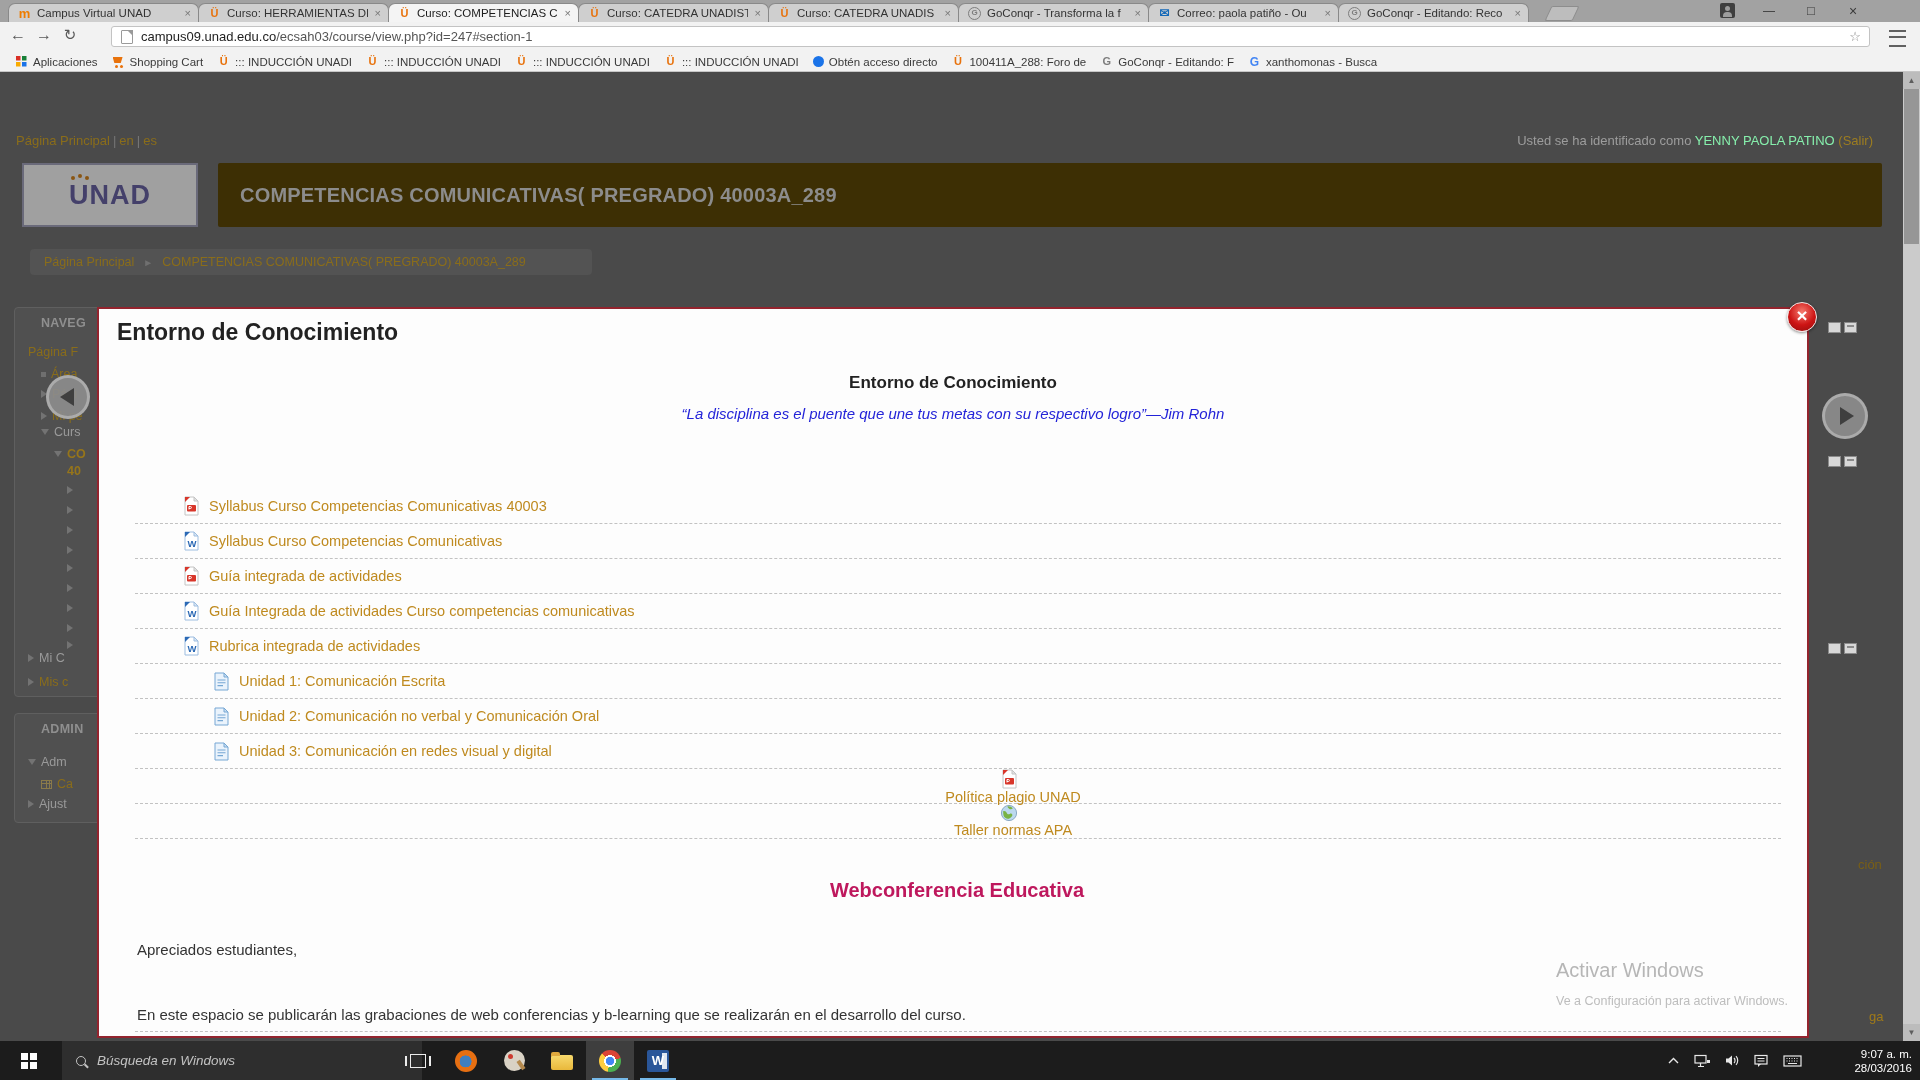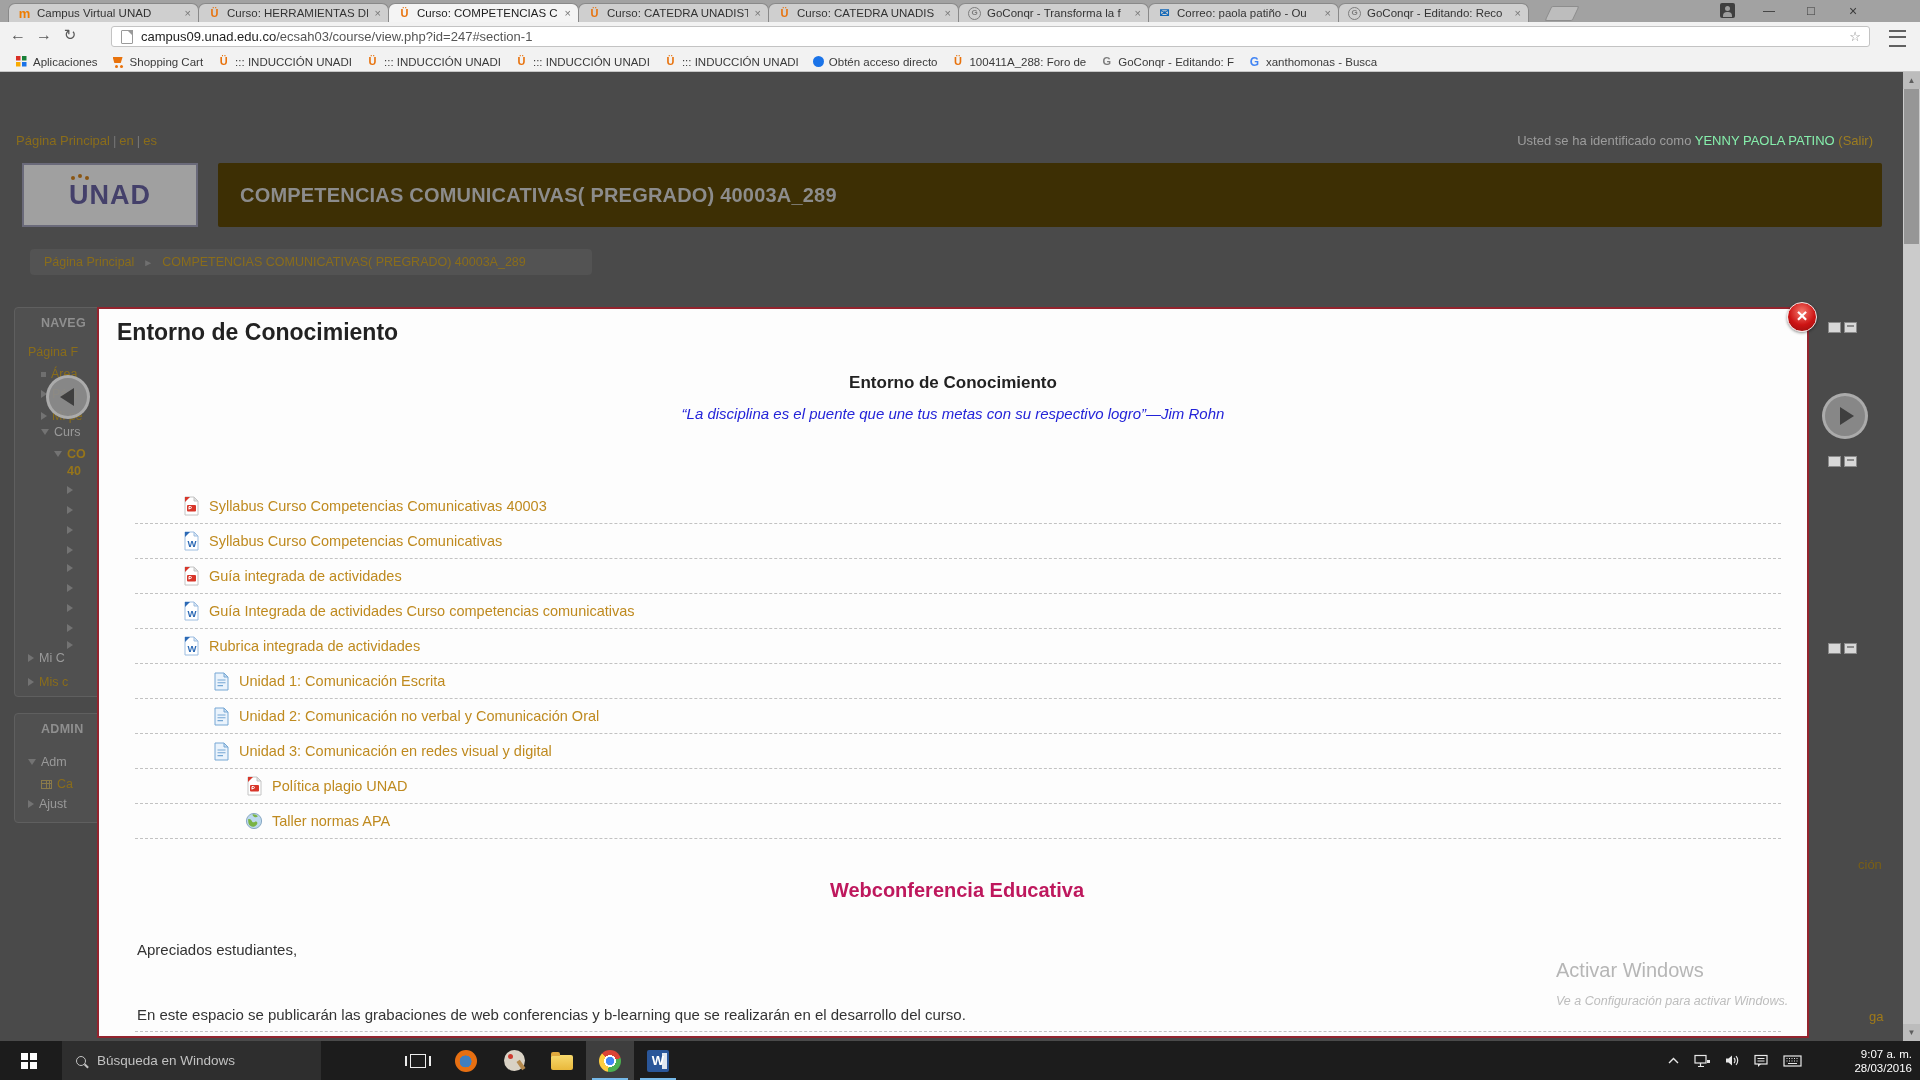--- a/index.html
+++ b/index.html
@@ -135,49 +135,49 @@
         background:radial-gradient(circle at 50% 32%,#f57a6e 0%,#cd1414 55%,#8f0d0d 100%);
         border:1.5px solid #f4e4e4;box-shadow:0 1px 3px rgba(0,0,0,.45);
         color:#fff;font-size:15px;font-weight:bold;display:flex;align-items:center;justify-content:center;z-index:45;}
   #modal-close::before{content:"×";margin-top:-2px;font-size:19px;}
   #modal-title{position:absolute;left:18px;top:10px;font-size:23px;font-weight:bold;color:#222;}
   #modal-heading{position:absolute;left:0;right:0;top:64px;text-align:center;font-size:17px;font-weight:bold;color:#222;}
   #modal-quote{position:absolute;left:0;right:0;top:96px;text-align:center;font-size:15px;font-style:italic;color:#2323d8;}
   #modal-intro{position:absolute;left:16px;top:125px;font-size:15px;color:#333;}
   #res-list{position:absolute;left:36px;right:26px;top:180px;}
   .res-row{height:35px;border-bottom:1px dashed #c2c2c2;display:flex;align-items:center;}
-  .res-row.lv0{padding-left:47px;} .res-row.lv1{padding-left:78px;} .res-row.lv2{padding-left:110px;}
+  .res-row.lv0{padding-left:47px;} .res-row.lv1{padding-left:78px;} .res-row.lv2{padding-left:110px;flex-direction:column;}
   .res-ic{flex:none;margin-right:9px;display:flex;}
   .res-label{font-size:14.5px;color:#bf8a1f;}
   #modal-sub{position:absolute;left:8px;right:0;top:570px;text-align:center;font-size:20px;font-weight:bold;color:#be185d;}
   #modal-greet{position:absolute;left:38px;top:632px;font-size:15px;color:#333;}
   #modal-body{position:absolute;left:38px;top:697px;font-size:15px;color:#333;}
   #modal-botline{position:absolute;left:36px;right:26px;top:722px;border-top:1px dashed #c2c2c2;}
 
   #wm1{position:absolute;left:1556px;top:866px;font-size:20px;color:#b6b6b6;z-index:50;}
-  #wm2{position:absolute;left:1556px;top:901px;font-size:12.5px;color:#bdbdbd;z-index:50;font-style:italic;}
+  #wm2{position:absolute;left:1556px;top:901px;font-size:12.5px;color:#bdbdbd;z-index:50;}
 
   
   #scrollbar{position:absolute;left:1903px;top:72px;width:17px;height:969px;background:#cbcbcb;}
   .sb-arrow{position:absolute;left:0;width:17px;height:17px;background:#bcbcbc;color:#5d5d5d;
         font-size:8px;text-align:center;line-height:17px;}
   #sb-up{top:0;} #sb-up::before{content:"▲";}
   #sb-down{bottom:0;} #sb-down::before{content:"▼";}
   #sb-thumb{position:absolute;left:1px;top:17px;width:15px;height:155px;background:#969696;}
 
   
   #taskbar{position:absolute;left:0;top:1041px;width:1920px;height:39px;background:#1c1c1c;z-index:100;}
   #start-btn{position:absolute;left:0;top:0;width:58px;height:39px;display:flex;align-items:center;justify-content:center;}
   #win-logo{width:16px;height:16px;background:
         linear-gradient(#fff,#fff) 0 0/7px 7px no-repeat,
         linear-gradient(#fff,#fff) 9px 0/7px 7px no-repeat,
         linear-gradient(#fff,#fff) 0 9px/7px 7px no-repeat,
         linear-gradient(#fff,#fff) 9px 9px/7px 7px no-repeat;}
-  #search-box{position:absolute;left:62px;top:0;width:259px;height:39px;background:#2e2e2e;
-        display:flex;align-items:center;padding-left:14px;box-sizing:border-box;}
+  #search-box{position:absolute;left:62px;top:0;width:360px;height:39px;background:#2e2e2e;
+        display:flex;align-items:center;padding-left:14px;box-sizing:border-box;font-style:italic;}
   #search-mag{width:8px;height:8px;border:1.6px solid #c2c2c2;border-radius:50%;position:relative;margin-right:11px;flex:none;}
   #search-mag::before{content:"";position:absolute;left:7px;top:8px;width:5px;height:1.6px;background:#c2c2c2;transform:rotate(45deg);}
   #search-text{font-size:13.5px;color:#c2c2c2;}
   #app-row{position:absolute;left:394px;top:0;height:39px;display:flex;}
   .app{width:48px;height:39px;display:flex;align-items:center;justify-content:center;position:relative;}
   .app.active-win{background:#3e3e3e;}
   .app.running::after{content:"";position:absolute;left:6px;right:6px;bottom:0;height:2px;background:#76b9e8;}
   .ic-taskview{position:relative;width:14px;height:12px;border:1.5px solid #ececec;}
   .ic-taskview::before,.ic-taskview::after{content:"";position:absolute;top:1px;bottom:1px;width:2px;background:#ececec;}
   .ic-taskview::before{left:-6px;} .ic-taskview::after{right:-6px;}

